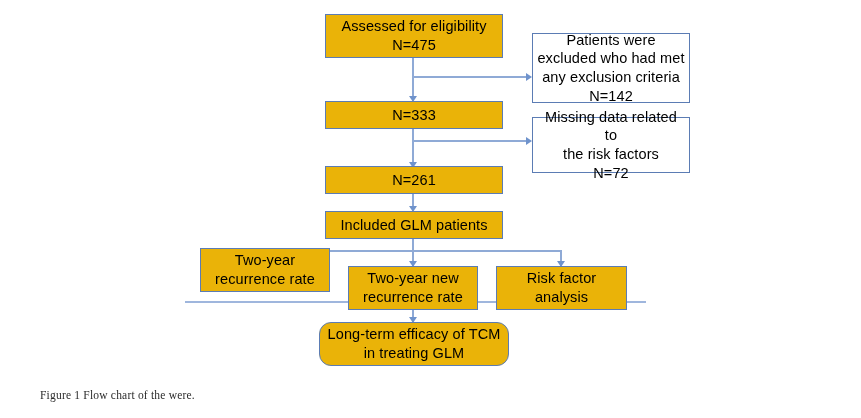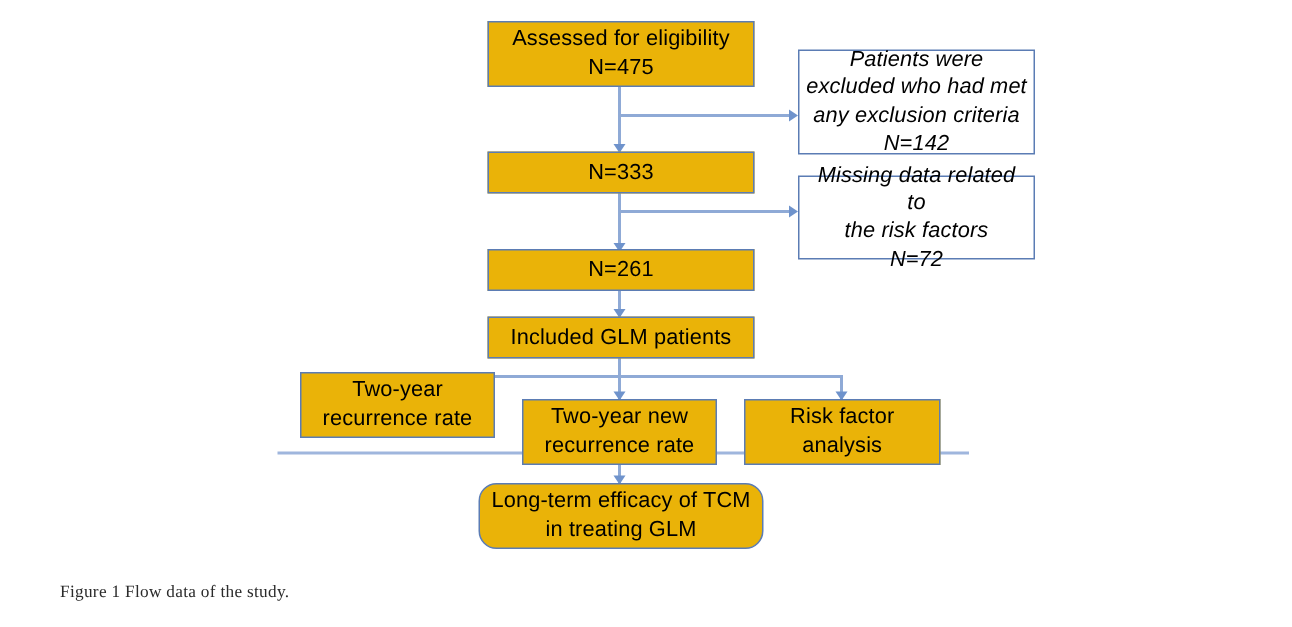--- a/index.html
+++ b/index.html
@@ -35,21 +35,20 @@
   }
 
   .node.filled {
     background: #eab308;
     border: 1px solid #5b7cb4;
   }
 
   .node.outline {
     background: #ffffff;
     border: 1px solid #5b7cb4;
-    font-style: italic;
   }
 
   .node .txt {
     padding: 0 4px;
     white-space: pre-line;
   }
 
   
   .vline {
     position: absolute;
@@ -173,16 +172,16 @@
 analysis</span>
   </div>
 
   <div class="node filled" style="left:319px; top:322px; width:190px; height:44px;border-radius:12px;">
     <span class="txt">Long-term efficacy of TCM
 in treating GLM</span>
   </div>
 
   <div class="caption">
     <span class="lead">Figure 1</span>
-    <span>Flow data of the study.</span>
+    <span>Flow chart of the were.</span>
   </div>
 
 </div>
 
 </body></html>

